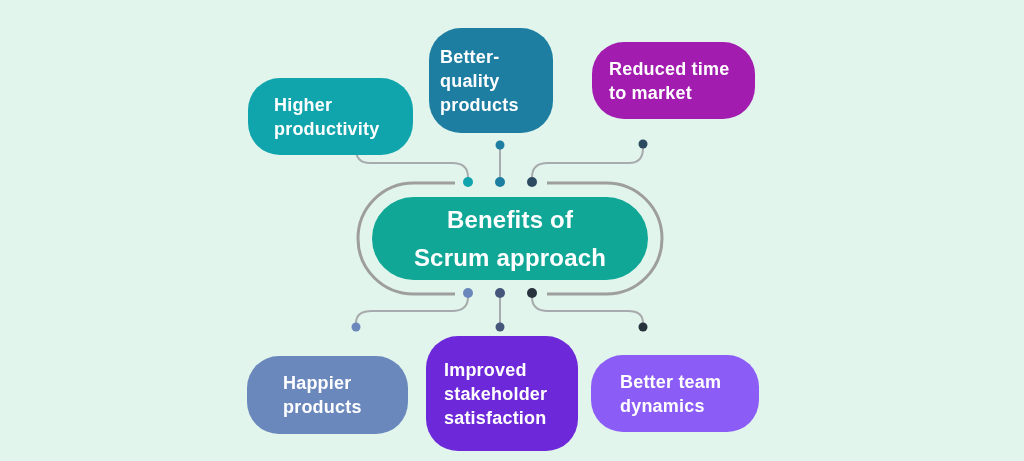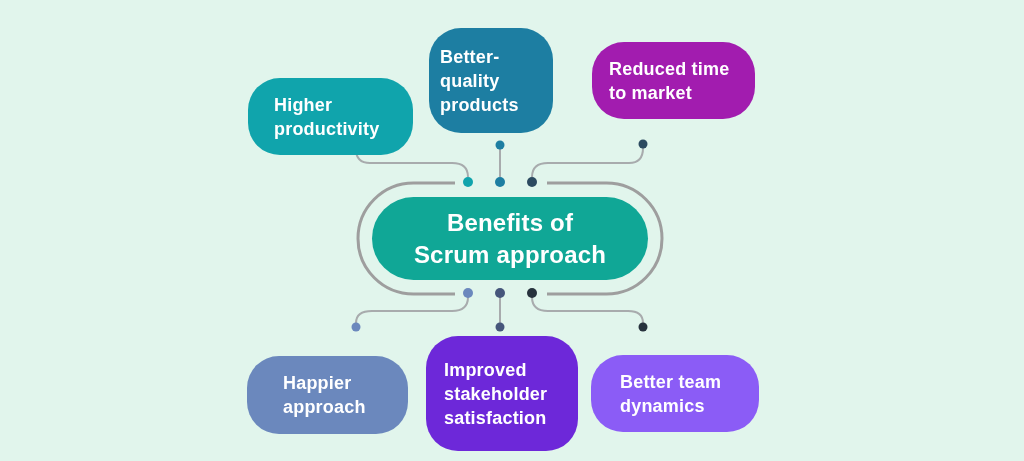--- a/index.html
+++ b/index.html
@@ -21,21 +21,21 @@
   .box2{left:429px;top:28px;width:124px;height:105px;padding-left:11px;}
   .box3{left:592px;top:42px;width:163px;height:77px;padding-left:17px;}
   .box4{left:247px;top:356px;width:161px;height:78px;padding-left:36px;}
   .box5{left:426px;top:336px;width:152px;height:115px;padding-left:18px;}
   .box6{left:591px;top:355px;width:168px;height:77px;padding-left:29px;}
   .center-node{
     left:372px;top:197px;width:276px;height:83px;border-radius:42px;
     align-items:center;text-align:center;
   }
   .center-label{
-    font-size:24px;line-height:32px;white-space:pre-line;letter-spacing:.2px;
+    font-size:24px;line-height:38px;white-space:pre-line;letter-spacing:.2px;
   }
 </style>
 </head>
 <body>
 
 <div class="canvas" style="background-color: rgb(225, 245, 236);">
 
   <svg class="overlay" viewBox="0 0 1024 461" xmlns="http://www.w3.org/2000/svg">
 
     <rect x="358" y="183" width="304" height="111" rx="55.5" fill="none" stroke-width="3" stroke="#9E9E9E"></rect>
@@ -79,21 +79,21 @@
     <div class="label">Better-quality
 products</div>
   </div>
   <div class="node box box3" style="background-color: #a21caf;">
     <div class="label">Reduced time
 to market</div>
   </div>
 
   <div class="node box box4" style="background-color: rgb(107, 136, 189);">
     <div class="label">Happier
-approach</div>
+products</div>
   </div>
   <div class="node box box5" style="background-color: #6d28d9;">
     <div class="label">Improved
 stakeholder
 satisfaction</div>
   </div>
   <div class="node box box6" style="background-color: #8b5cf6;">
     <div class="label">Better team
 dynamics</div>
   </div>

